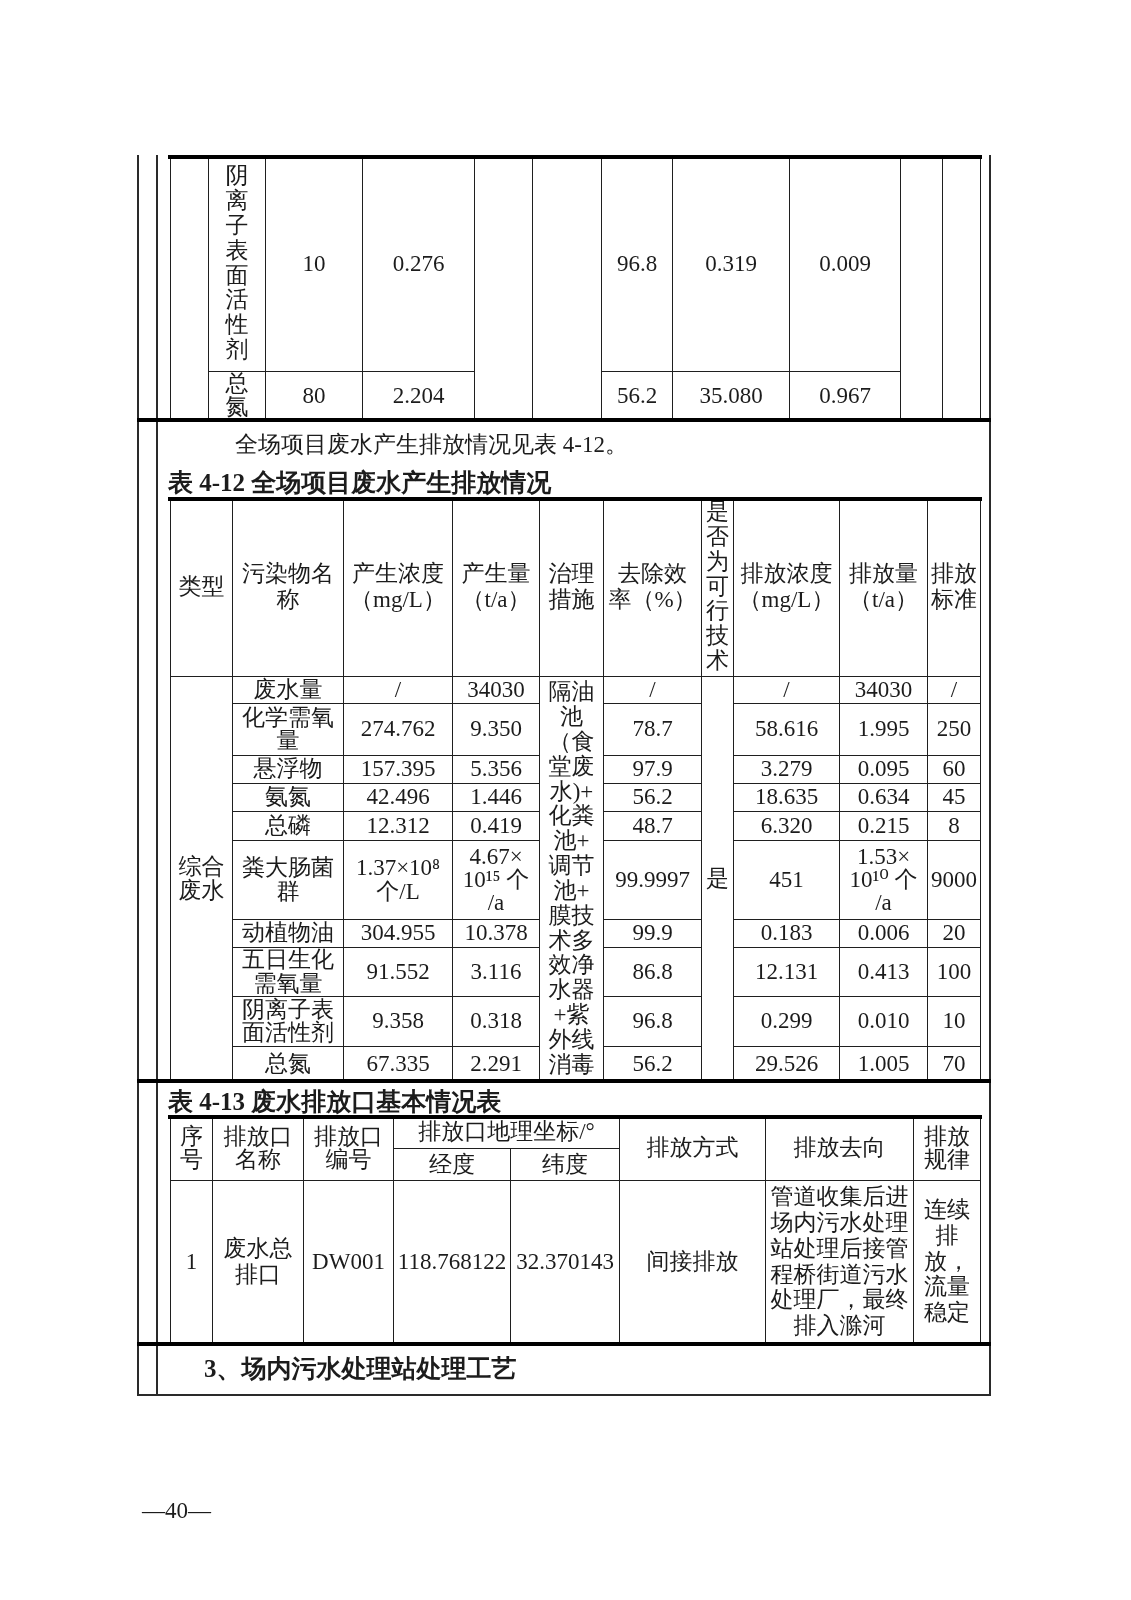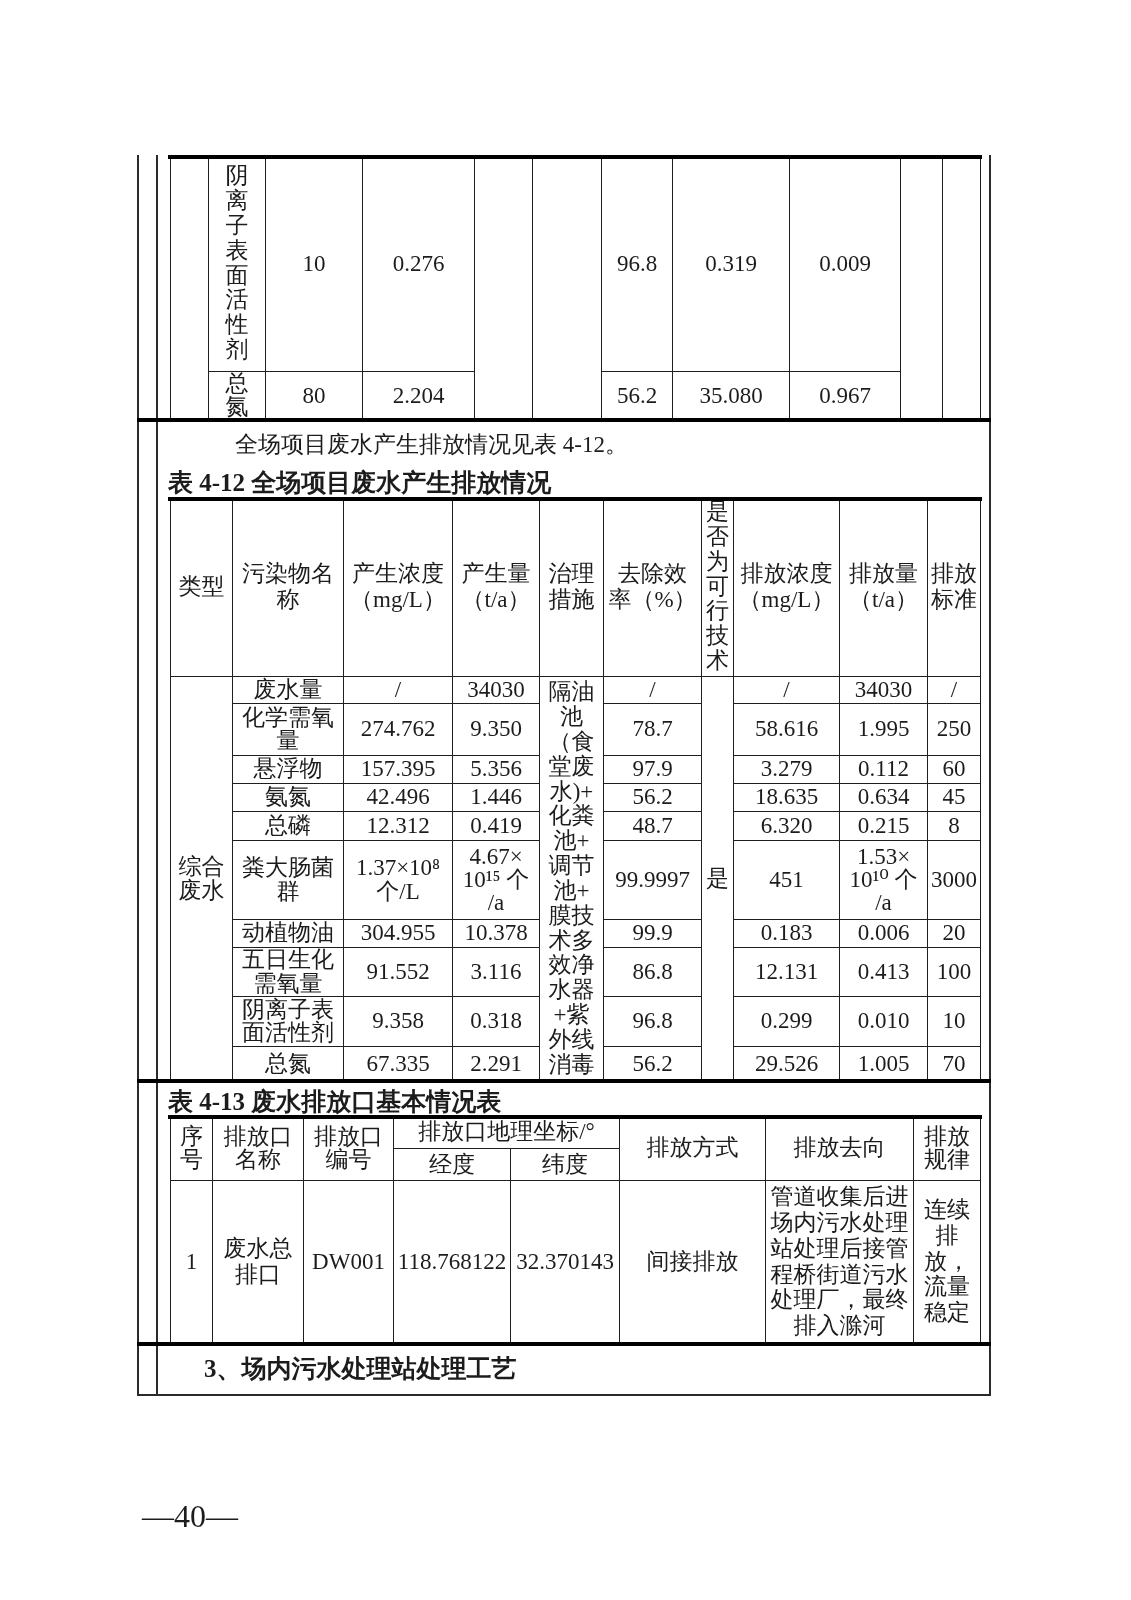--- a/index.html
+++ b/index.html
@@ -163,21 +163,21 @@
       <td>58.616</td>
       <td>1.995</td>
       <td>250</td>
     </tr>
     <tr style="height:28px;">
       <td>悬浮物</td>
       <td>157.395</td>
       <td>5.356</td>
       <td>97.9</td>
       <td>3.279</td>
-      <td>0.112</td>
+      <td>0.095</td>
       <td>60</td>
     </tr>
     <tr style="height:28px;padding-left:30px;">
       <td>氨氮</td>
       <td>42.496</td>
       <td>1.446</td>
       <td>56.2</td>
       <td>18.635</td>
       <td>0.634</td>
       <td>45</td>
@@ -197,21 +197,21 @@
       <td class="tight">1.37×10⁸
 个/L</td>
       <td class="tight">4.67×
 10¹⁵ 个
 /a</td>
       <td>99.9997</td>
       <td>451</td>
       <td class="tight">1.53×
 10¹⁰ 个
 /a</td>
-      <td>3000</td>
+      <td>9000</td>
     </tr>
     <tr style="height:28px;">
       <td>动植物油</td>
       <td>304.955</td>
       <td>10.378</td>
       <td>99.9</td>
       <td>0.183</td>
       <td>0.006</td>
       <td>20</td>
     </tr>
@@ -295,15 +295,15 @@
       <td>连续
 排放，
 流量
 稳定</td>
     </tr>
   </tbody>
     </table>
 
   <div class="txt bold" style="left:204px;top:1352px;">3、场内污水处理站处理工艺</div>
 
-  <div class="txt" style="left:142px;top:1498px;font-size:32px;">—40—</div>
+  <div class="txt" style="left:142px;top:1498px;font-size:23px;">—40—</div>
 
 </div>
 
 </body></html>

